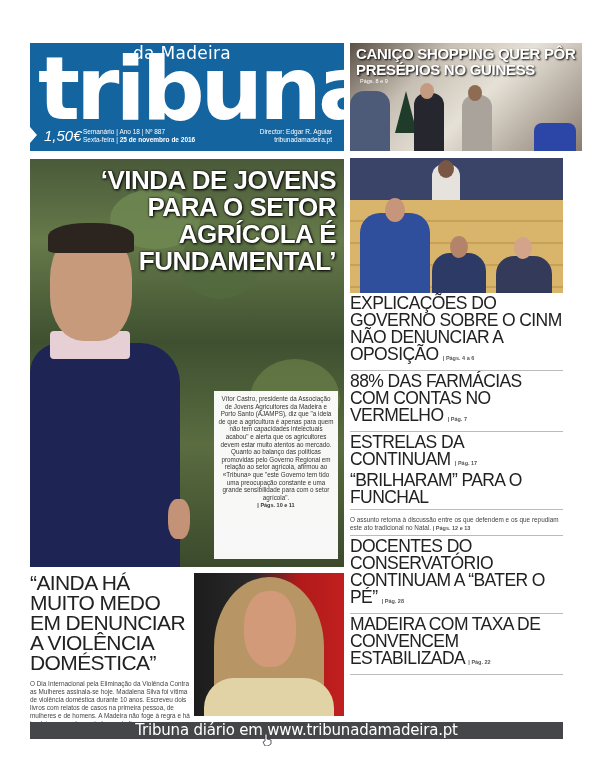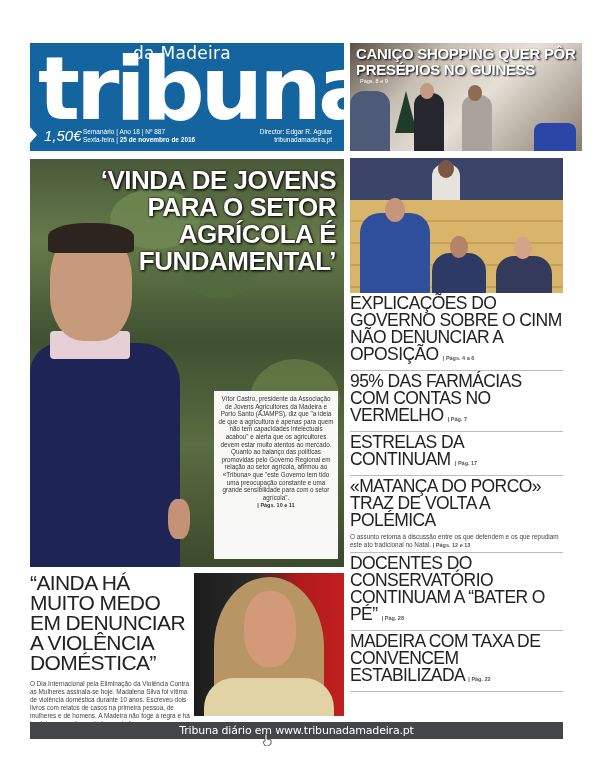--- a/index.html
+++ b/index.html
@@ -68,21 +68,21 @@
   .bstory h2 { font-weight: normal; font-size: 21px; line-height: 20px; letter-spacing: -0.6px; color: #222; }
   .bstory p { font-size: 6.4px; line-height: 8px; color: #444; margin-top: 7px; }
   .bstory .ref { font-weight: bold; font-size: 5.5px; }
 
   .woman { position: absolute; left: 164px; top: 530px; width: 150px; height: 143px; background: linear-gradient(90deg, #1c1c1c 0%, #2a2a2a 40%, #b21a1a 70%, #c01f1f 100%); overflow: hidden; }
   .woman .hair { position: absolute; left: 20px; top: 4px; width: 110px; height: 140px; background: #b89565; border-radius: 50% 50% 10% 10%; }
   .woman .face { position: absolute; left: 50px; top: 18px; width: 52px; height: 76px; background: #d39a7a; border-radius: 45%; }
   .woman .top { position: absolute; left: 10px; top: 105px; width: 130px; height: 40px; background: #e1d3a6; border-radius: 30px 30px 0 0; }
 
   
-  .footer { position: absolute; left: 0; top: 679px; width: 533px; height: 17px; background: #454649; color: #fff; font-family: "DejaVu Sans", sans-serif; font-size: 11px; text-align: center; line-height: 17px; letter-spacing: -0.2px; }
+  .footer { position: absolute; left: 0; top: 679px; width: 533px; height: 17px; background: #454649; color: #fff; font-family: "DejaVu Sans", sans-serif; font-size: 15px; text-align: center; line-height: 17px; letter-spacing: -0.2px; }
 
   .cursor { position: absolute; left: 262px; top: 734px; width: 10px; height: 12px; }
 </style>
 </head>
 <body>
 
 <div class="page">
 
   <div class="masthead">
     <div class="logo">tribuna</div>
@@ -139,27 +139,26 @@
       <div class="m2"></div>
       <div class="m2h"></div>
       <div class="m3"></div>
       <div class="m3h"></div>
     </div>
 
     <div class="story">
       <h2><span>EXPLICAÇÕES DO GOVERNO SOBRE O CINM NÃO DENUNCIAR A OPOSIÇÃO</span> <span class="ref">| Págs. 4 a 6</span></h2>
     </div>
     <div class="story">
-      <h2><span>95% DAS FARMÁCIAS COM CONTAS NO VERMELHO</span> <span class="ref">| Pág. 7</span></h2>
+      <h2><span>88% DAS FARMÁCIAS COM CONTAS NO VERMELHO</span> <span class="ref">| Pág. 7</span></h2>
     </div>
     <div class="story">
-      <h2><span>ESTRELAS DA CONTINUAM</span> <span class="ref">| Pág. 17</span><br></h2>
+      <h2><span>ESTRELAS DA CONTINUAM</span> <span class="ref">| Pág. 17</span><br><span>“BRILHARAM” PARA O FUNCHAL</span></h2>
     </div>
     <div class="story">
-      <h2>«MATANÇA DO PORCO» TRAZ DE VOLTA A POLÉMICA</h2>
       <p><span>O assunto retoma à discussão entre os que defendem e os que repudiam este ato tradicional no Natal.</span> <span class="ref">| Págs. 12 e 13</span></p>
     </div>
     <div class="story">
       <h2><span>DOCENTES DO CONSERVATÓRIO CONTINUAM A “BATER O PÉ”</span> <span class="ref">| Pág. 28</span></h2>
     </div>
     <div class="story">
       <h2><span>MADEIRA COM TAXA DE CONVENCEM ESTABILIZADA</span> <span class="ref">| Pág. 22</span></h2>
     </div>
 
   </div>

